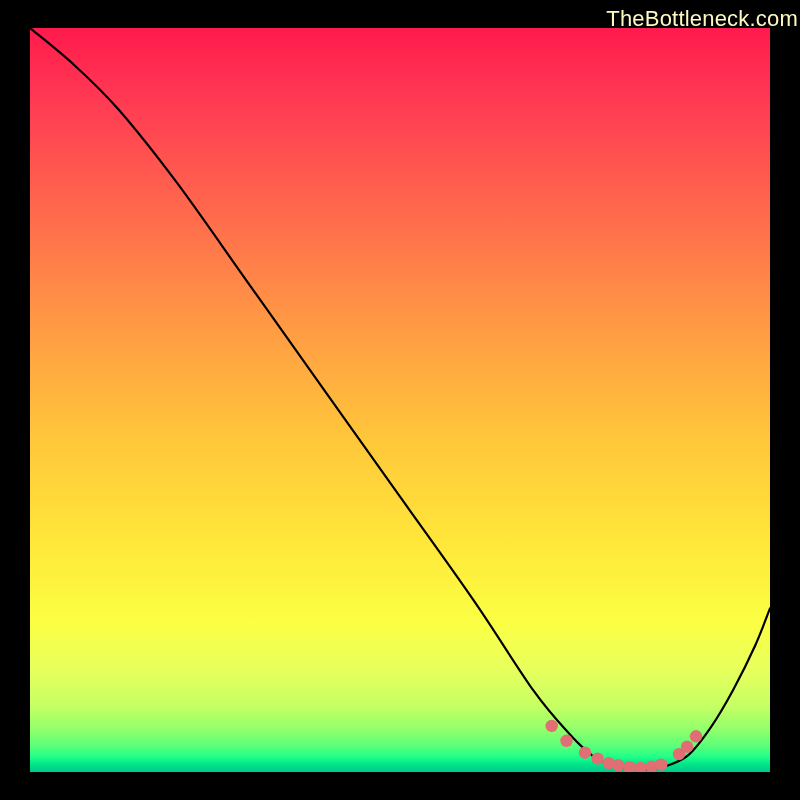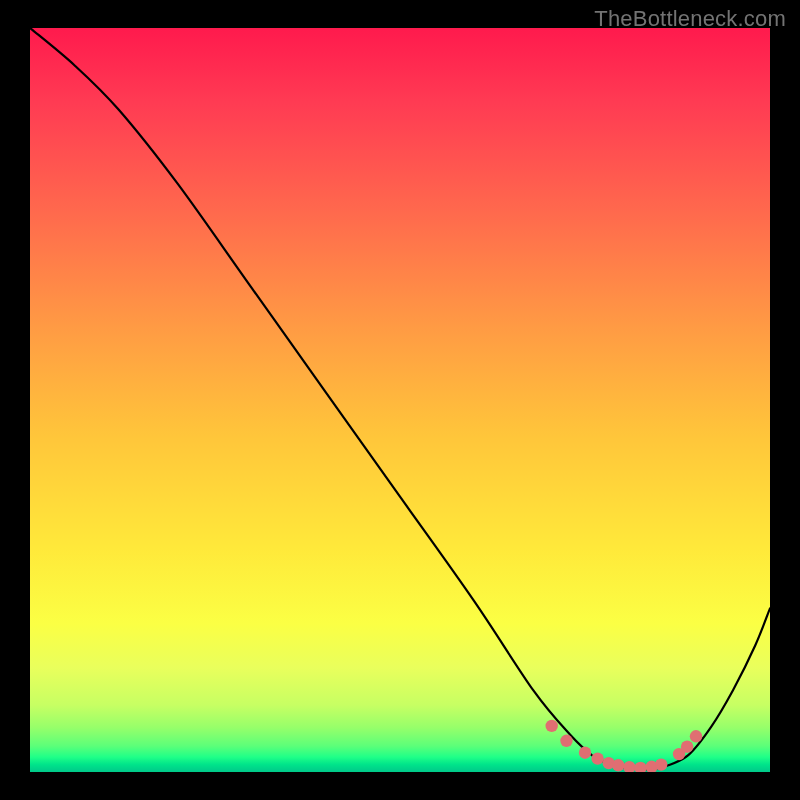--- a/index.html
+++ b/index.html
@@ -38,22 +38,22 @@
       #97ff6a 94%,
       #5cff79 96.5%,
       #1fff88 98%,
       #00e48a 99%,
       #00c98a 100%
     );
   }
   .watermark {
     position: absolute;
     top: 6px;
-    right: 14px;
-    color: #737373;
+    right: 2px;
+    color: #fef9c3;
     font-size: 22px;
     letter-spacing: 0.2px;
     font-weight: 400;
   }
   svg.curve {
     position: absolute;
     left: 0;
     top: 0;
     width: 740px;
     height: 744px;

